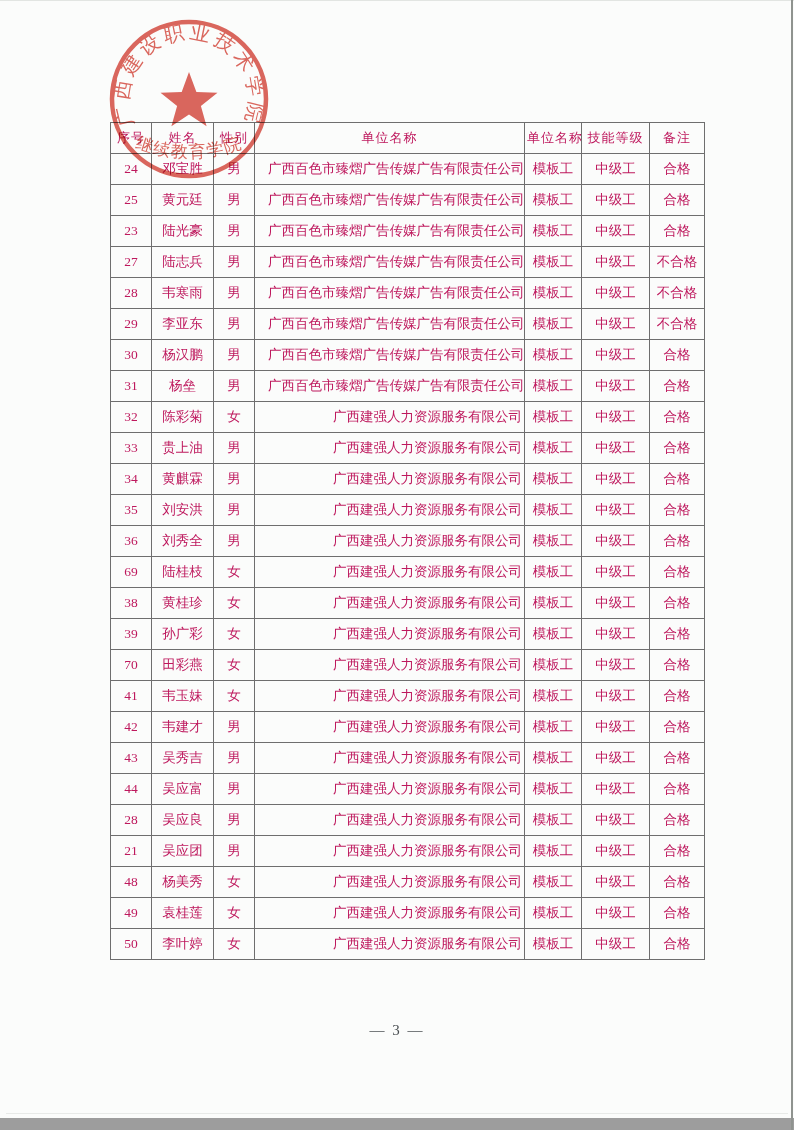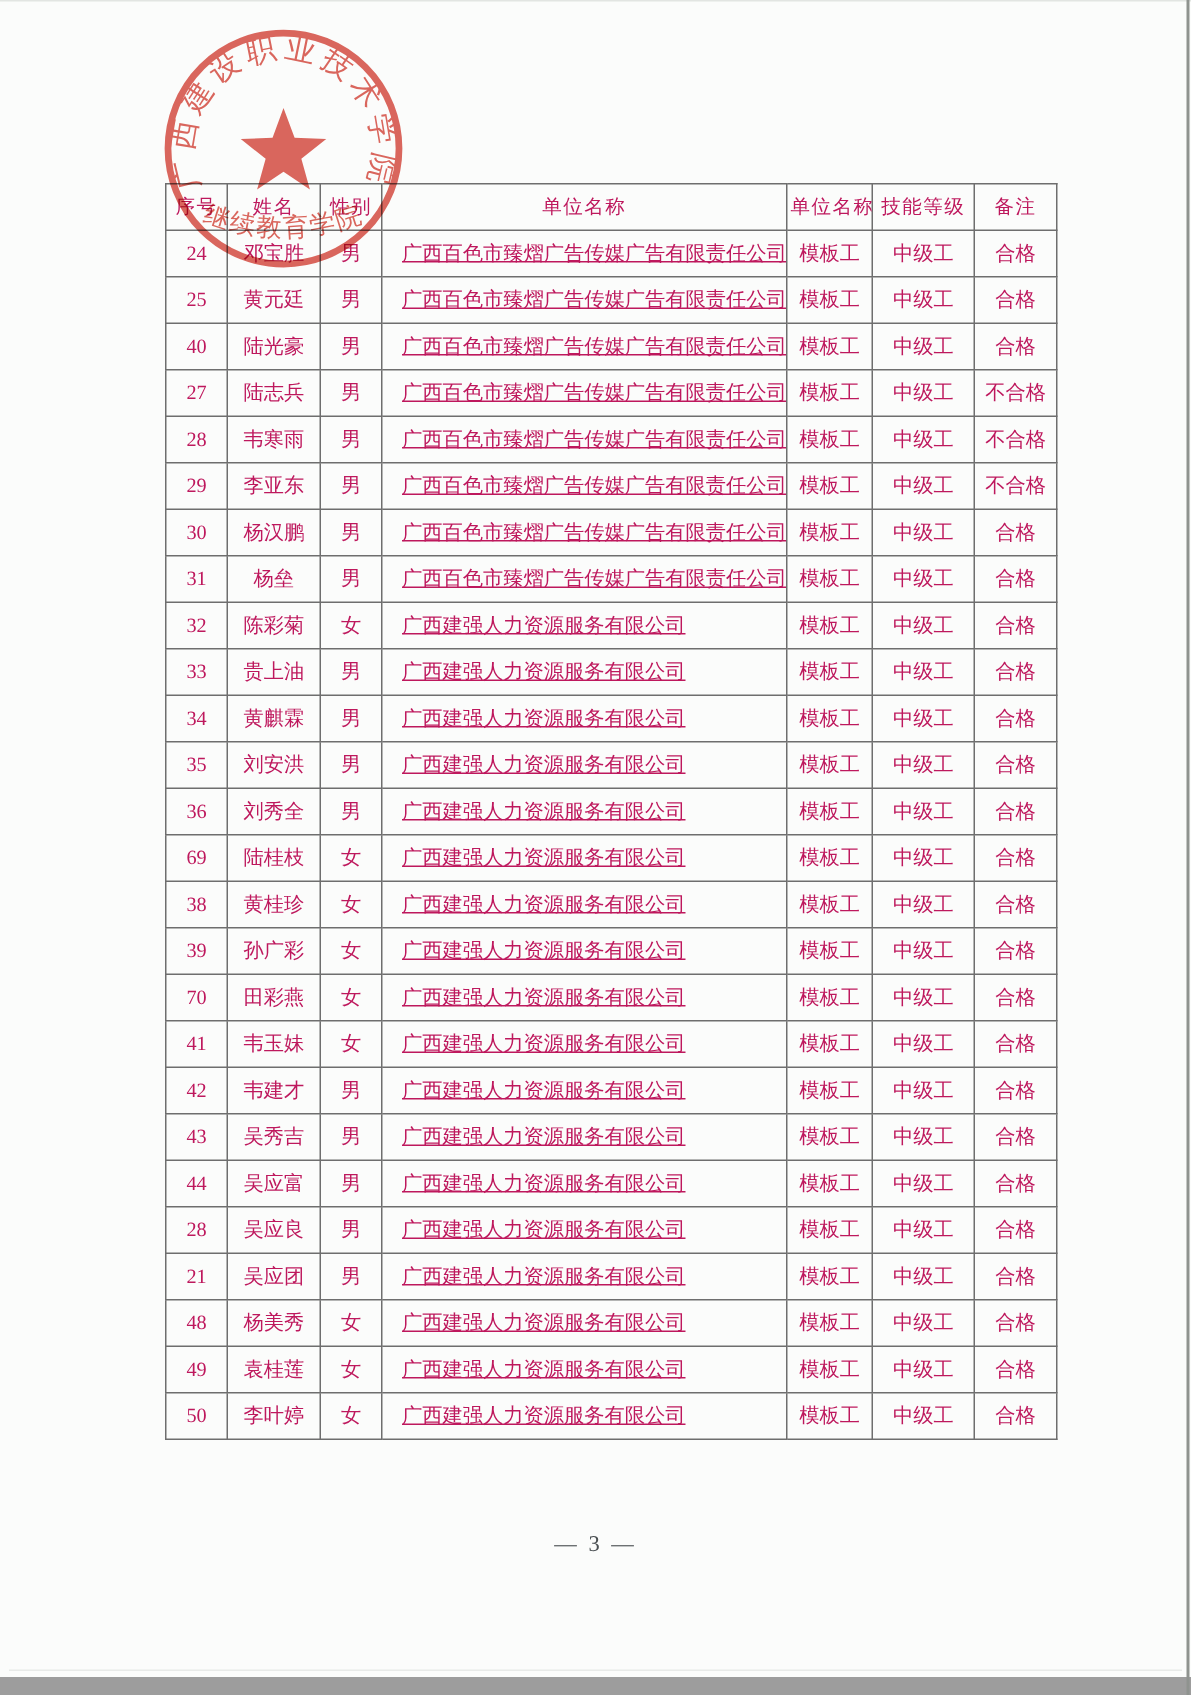--- a/index.html
+++ b/index.html
@@ -47,23 +47,22 @@
     height:30px;
     padding:0 2px;
     text-align:center;
     vertical-align:middle;
     font-weight:normal;
     overflow:hidden;
     white-space:nowrap;
   }
   table.results{border:1.5px solid #5a5a5a;}
   table.results td:nth-child(4){
-    text-align:left;
+    text-align:right;
     padding-left:13px;
-    text-decoration:underline;
   }
   table.results th{font-size:13px;letter-spacing:1px;}
 
   
   svg.stamp{
     position:absolute;left:104px;top:14px;
     width:170px;height:170px;
     opacity:.82;
     mix-blend-mode:multiply;
     pointer-events:none;
@@ -122,21 +121,21 @@
         <tr>
           <td>25</td>
           <td>黄元廷</td>
           <td>男</td>
           <td>广西百色市臻熠广告传媒广告有限责任公司</td>
           <td>模板工</td>
           <td>中级工</td>
           <td>合格</td>
         </tr>
         <tr>
-          <td>40</td>
+          <td>23</td>
           <td>陆光豪</td>
           <td>男</td>
           <td>广西百色市臻熠广告传媒广告有限责任公司</td>
           <td>模板工</td>
           <td>中级工</td>
           <td>合格</td>
         </tr>
         <tr>
           <td>27</td>
           <td>陆志兵</td>

